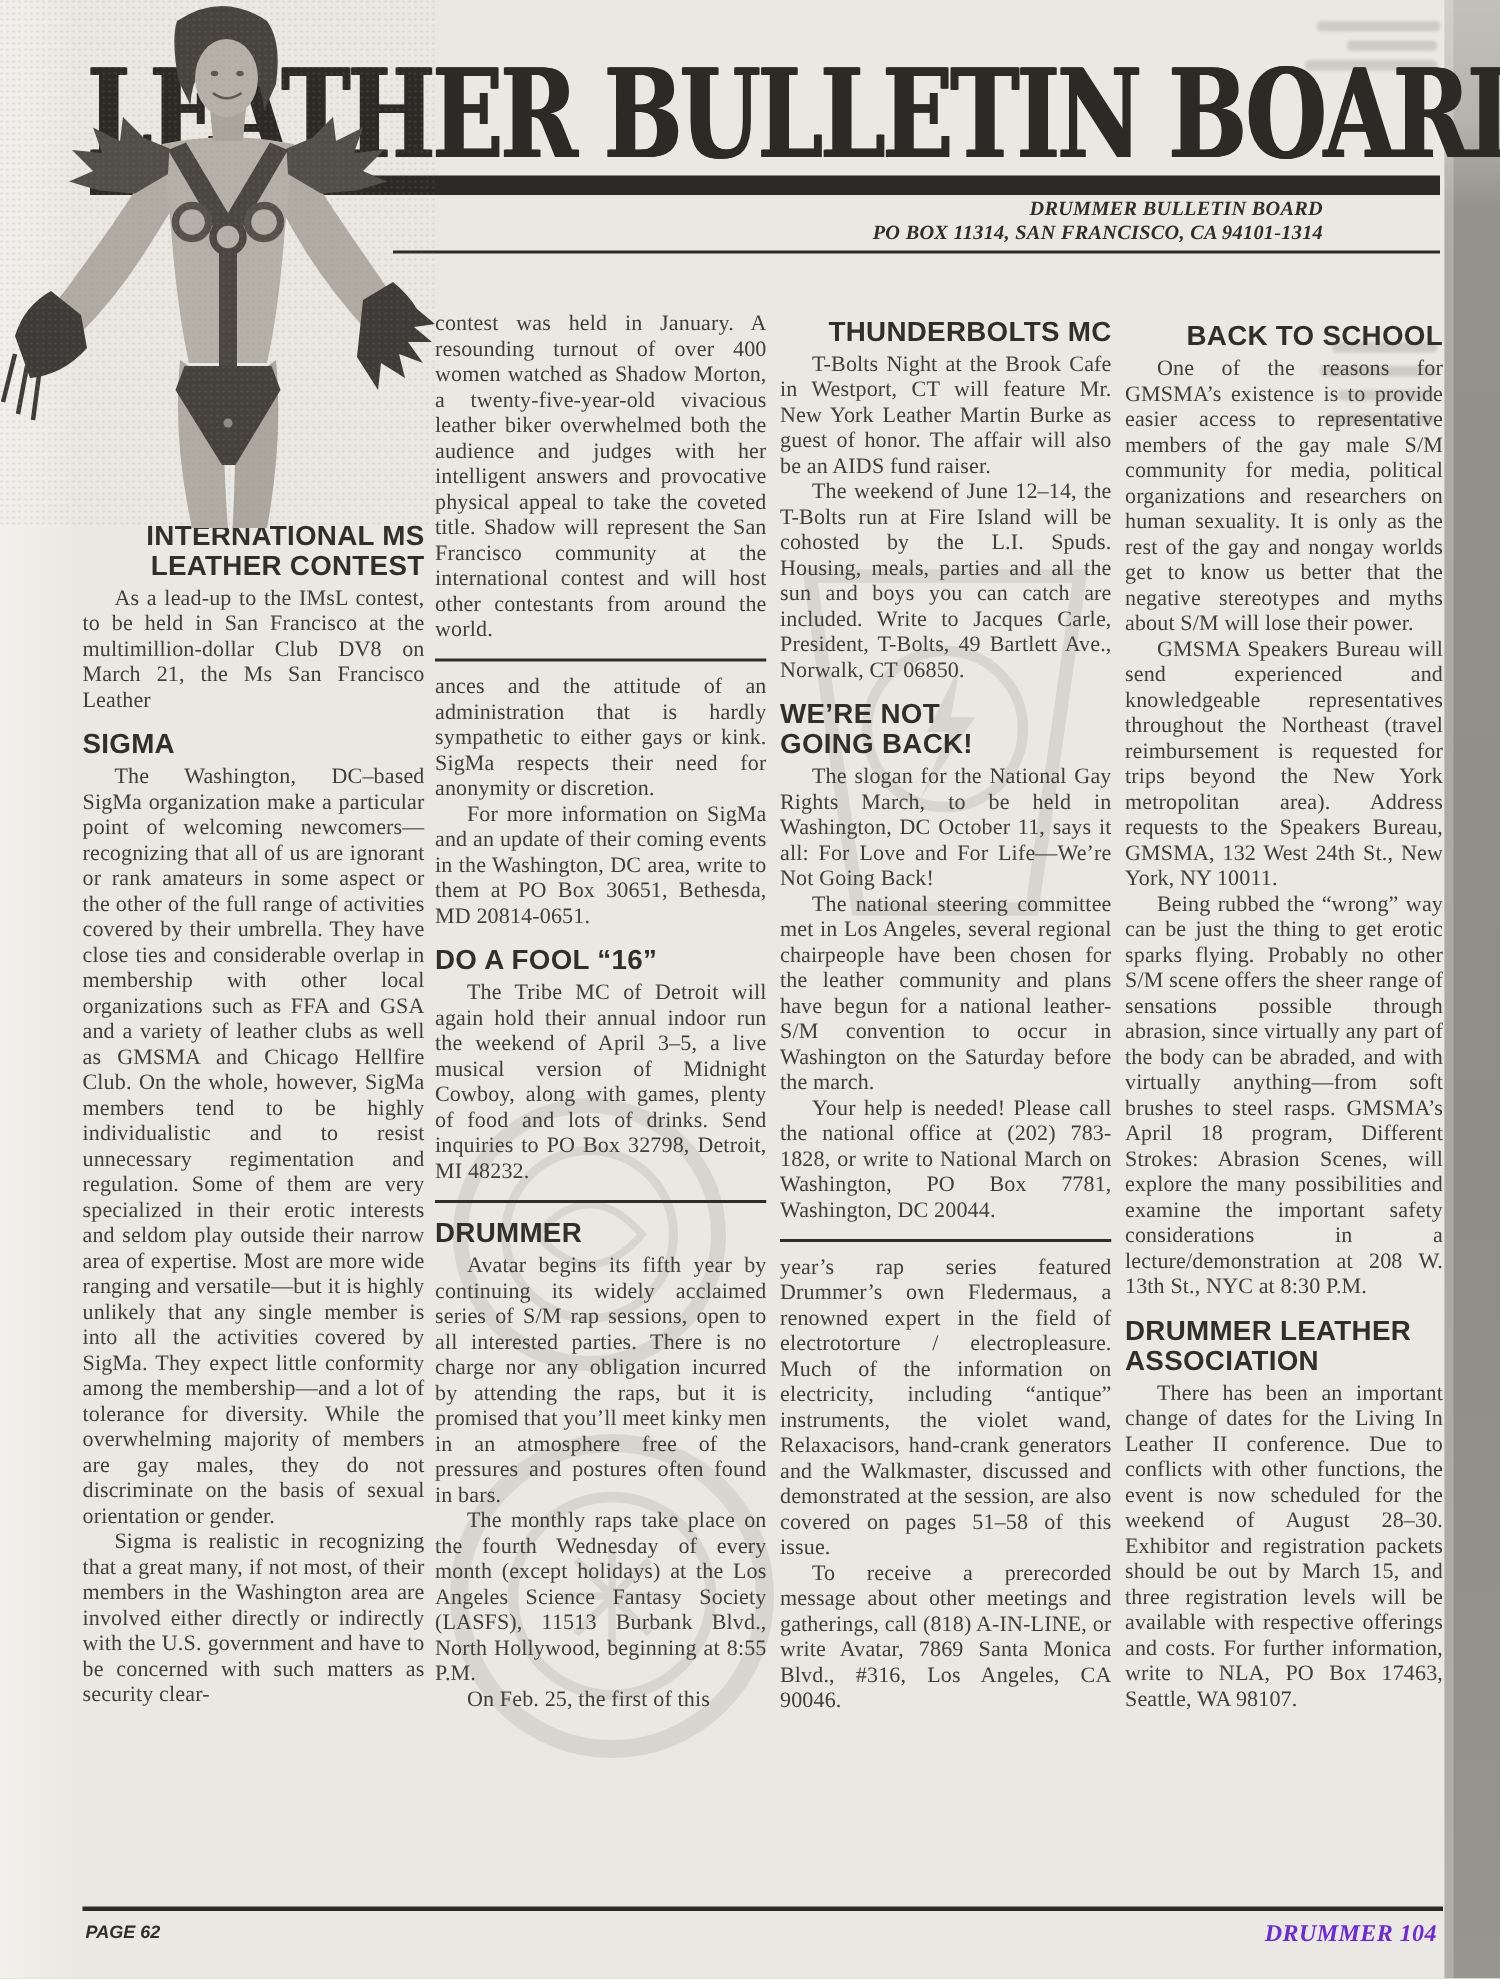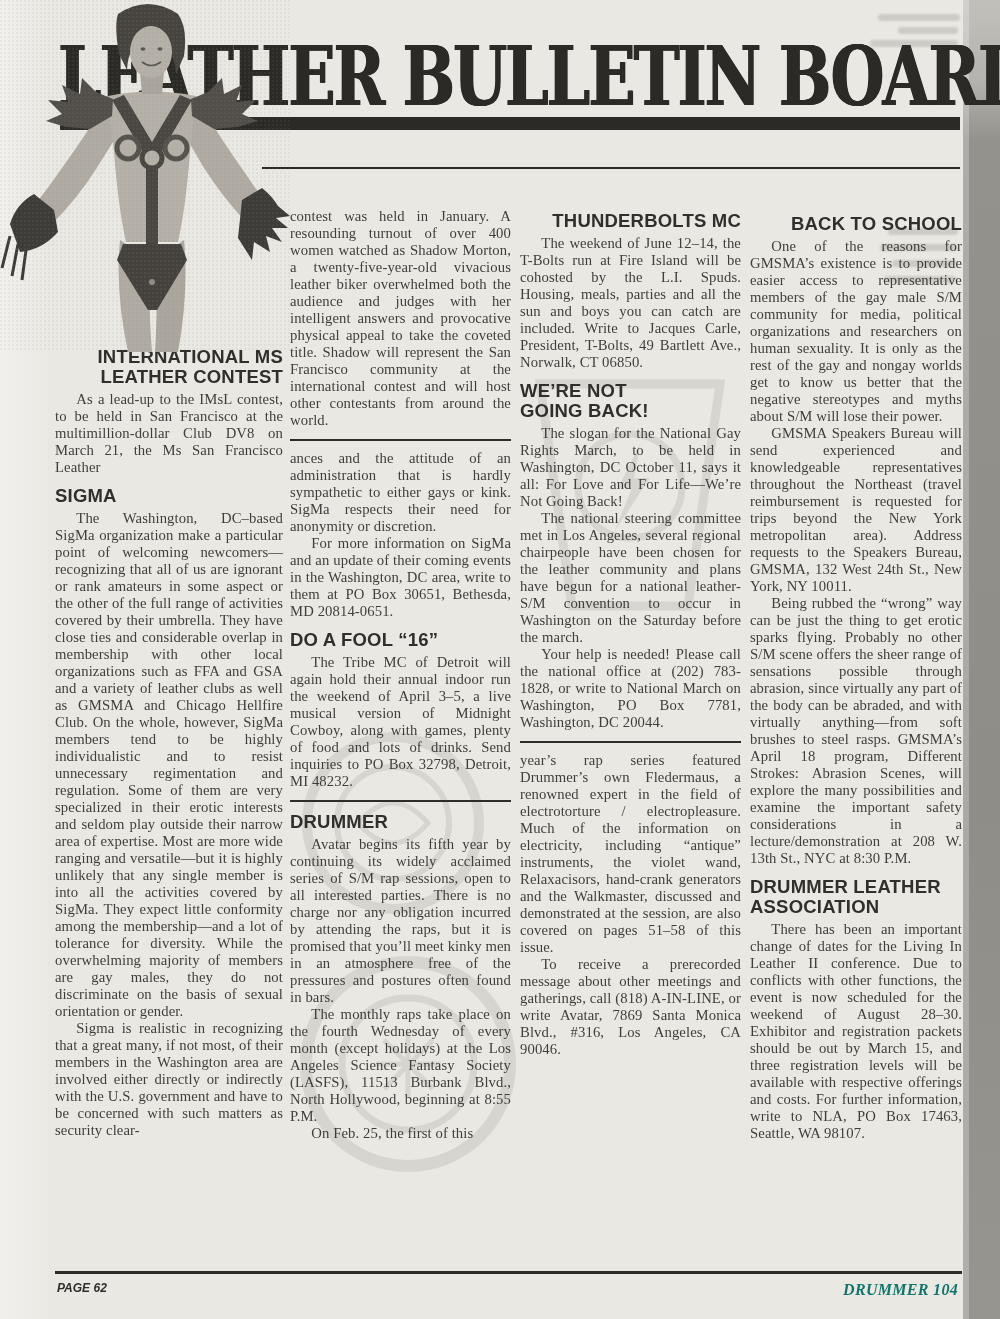--- a/index.html
+++ b/index.html
@@ -49,41 +49,45 @@
   .wm{position:absolute;z-index:1;opacity:.13;}
 
   
   .smudge{position:absolute;background:#85837d;opacity:.28;border-radius:3px;filter:blur(1.2px);z-index:1;}
 
   
   .footer-rule{position:absolute;left:55px;top:1271px;width:907px;height:3px;background:#2b2a27;z-index:2;}
   .footer-left{position:absolute;left:57px;top:1281px;z-index:2;
     font-family:"Liberation Sans", sans-serif;font-weight:bold;font-style:italic;font-size:12px;color:#2f2e2b;}
   .footer-right{position:absolute;right:42px;top:1281px;z-index:2;
-    font-weight:bold;font-style:italic;font-size:16px;color:#0f766e;letter-spacing:.3px;text-align:right;}
+    font-weight:bold;font-style:italic;font-size:16px;color:#6d28d9;letter-spacing:.3px;text-align:right;}
 </style>
 </head>
 <body>
 
 <div class="page">
 
   <div class="right-strip"></div>
 
   <div>
     <div class="smudge" style="left:878px;top:14px;width:82px;height:7px;"></div>
     <div class="smudge" style="left:898px;top:27px;width:60px;height:7px;"></div>
     <div class="smudge" style="left:870px;top:40px;width:88px;height:7px;"></div>
     <div class="smudge" style="left:888px;top:228px;width:70px;height:7px;"></div>
     <div class="smudge" style="left:880px;top:244px;width:78px;height:7px;"></div>
     <div class="smudge" style="left:892px;top:260px;width:64px;height:7px;"></div>
     <div class="smudge" style="left:884px;top:276px;width:72px;height:7px;"></div>
   </div>
 
   <div class="headline">LEATHER BULLETIN BOARD</div>
   <div class="headline-bar"></div>
+  <div class="address">
+    <div>DRUMMER BULLETIN BOARD</div>
+    <div>PO BOX 11314, SAN FRANCISCO, CA 94101-1314</div>
+  </div>
   <div class="address-rule"></div>
 
   <div class="photo" role="img" aria-label="Black-and-white photo of a smiling Ms Leather contestant wearing a leather harness, spiked shoulder pads and gloves, arms outstretched">
     <svg viewBox="0 0 292 352" width="292" height="352">
       <defs>
         <pattern id="ht" width="4" height="4" patternUnits="userSpaceOnUse">
           <circle cx="1" cy="1" r="0.9" fill="#8e8b85"></circle>
         </pattern>
       </defs>
 
@@ -165,20 +169,21 @@
         <div>DRUMMER</div>
       </div>
       <p class="para"><span>Avatar begins its fifth year by continuing its widely acclaimed series of S/M rap sessions, open to all interested parties. There is no charge nor any obligation incurred by attending the raps, but it is promised that you’ll meet kinky men in an atmosphere free of the pressures and postures often found in bars.</span></p>
       <p class="para"><span>The monthly raps take place on the fourth Wednesday of every month (except holidays) at the Los Angeles Science Fantasy Society (LASFS), 11513 Burbank Blvd., North Hollywood, beginning at 8:55 P.M.</span></p>
       <p class="para"><span>On Feb. 25, the first of this</span></p>
     </div>
   <div class="col col3">
       <div class="heading">
         <div>THUNDERBOLTS MC</div>
       </div>
+      <p class="para"><span>T-Bolts Night at the Brook Cafe in Westport, CT will feature Mr. New York Leather Martin Burke as guest of honor. The affair will also be an AIDS fund raiser.</span></p>
       <p class="para"><span>The weekend of June 12–14, the T-Bolts run at Fire Island will be cohosted by the L.I. Spuds. Housing, meals, parties and all the sun and boys you can catch are included. Write to Jacques Carle, President, T-Bolts, 49 Bartlett Ave., Norwalk, CT 06850.</span></p>
       <div class="heading">
         <div>WE’RE NOT</div>
         <div>GOING BACK!</div>
       </div>
       <p class="para"><span>The slogan for the National Gay Rights March, to be held in Washington, DC October 11, says it all: </span><span class="it">For Love and For Life—We’re Not Going Back!</span></p>
       <p class="para"><span>The national steering committee met in Los Angeles, several regional chairpeople have been chosen for the leather community and plans have begun for a national leather-S/M convention to occur in Washington on the Saturday before the march.</span></p>
       <p class="para"><span>Your help is needed! Please call the national office at (202) 783-1828, or write to National March on Washington, PO Box 7781, Washington, DC 20044.</span></p>
       <div class="rule"></div>
       <p class="para noindent"><span>year’s rap series featured </span><span class="it">Drummer</span><span>’s own Fledermaus, a renowned expert in the field of electrotorture / electropleasure. Much of the information on electricity, including “antique” instruments, the violet wand, Relaxacisors, hand-crank generators and the Walkmaster, discussed and demonstrated at the session, are also covered on pages 51–58 of this issue.</span></p>

